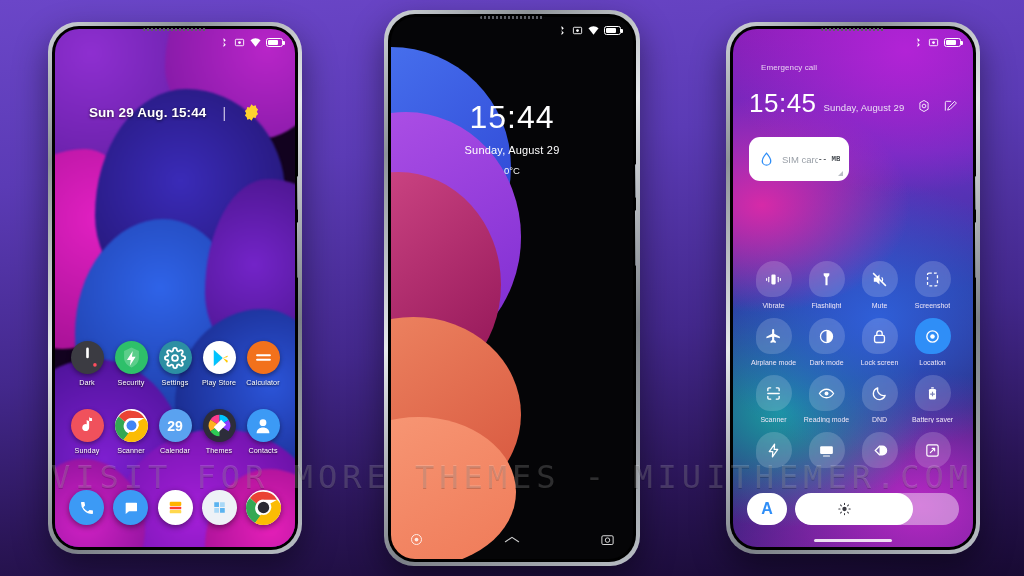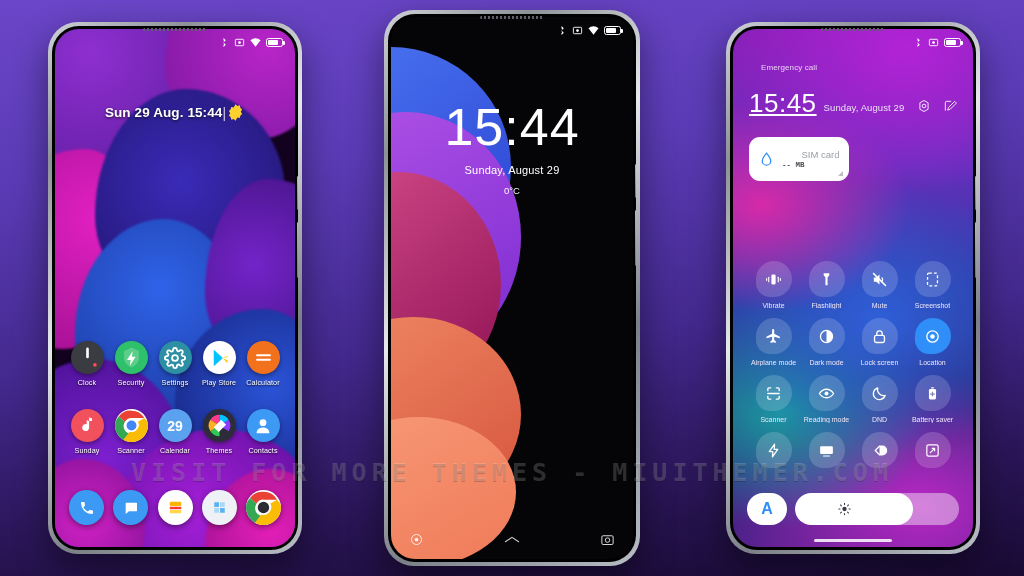--- a/index.html
+++ b/index.html
@@ -37,21 +37,21 @@
   .sb-batt { width:17px; height:9px; border:1px solid #fff; border-radius:2.5px; position:relative; }
   .sb-batt:after { content:""; position:absolute; right:-3px; top:2.5px; width:2px; height:4px;
     background:#fff; border-radius:0 1px 1px 0; }
   .sb-batt i { position:absolute; left:1px; top:1px; bottom:1px; width:65%; background:#fff; border-radius:1px; display:block; }
 
   
   .wall1 { position:absolute; inset:0; background:#12021f; overflow:hidden; }
   .blob { position:absolute; border-radius:50%; filter:blur(1px); }
 
   .clockwidget { position:absolute; top:74px; left:0; right:0; display:flex;
-    align-items:center; justify-content:center; gap:0; z-index:5; }
+    align-items:center; justify-content:center; gap:16px; z-index:5; }
   .clockwidget .txt { color:#fff; font-size:13.5px; font-weight:bold;
     text-shadow:0 1px 3px rgba(0,0,0,.7); letter-spacing:.1px; }
   .clockwidget .sep { color:#e8e2f5; font-size:14px; opacity:.85; }
   .sunicon { width:19px; height:19px; position:relative; }
 
   .appgrid { position:absolute; left:0; right:0; z-index:5; display:flex;
     justify-content:space-between; padding:0 12px; }
   #row1 { top:312px; } #row2 { top:380px; }
   .app { width:40px; display:flex; flex-direction:column; align-items:center; gap:4px; }
   .appicon { width:33px; height:33px; border-radius:50%; display:flex; align-items:center;
@@ -61,21 +61,21 @@
 
   .dock { position:absolute; left:0; right:0; bottom:22px; z-index:5;
     display:flex; justify-content:space-between; padding:0 14px; }
   .dockicon { width:35px; height:35px; border-radius:50%; display:flex; align-items:center;
     justify-content:center; box-shadow:0 2px 6px rgba(0,0,0,.45); overflow:hidden; position:relative; }
 
   
   .wall2 { position:absolute; inset:0; background:#050507; overflow:hidden; }
   .arc { position:absolute; border-radius:50%; }
   .lockclock { position:absolute; top:84px; left:0; right:0; text-align:center; z-index:6; }
-  .lockclock .time { color:#fff; font-size:52px; font-weight:300; letter-spacing:1px; line-height:1; }
+  .lockclock .time { color:#fff; font-size:32px; font-weight:300; letter-spacing:1px; line-height:1; }
   .lockclock .date { color:#fff; font-size:11px; margin-top:11px; letter-spacing:.2px; }
   .lockclock .temp { color:#fff; font-size:9.5px; margin-top:9px; opacity:.95; }
   .lockbottom { position:absolute; bottom:12px; left:0; right:0; z-index:6;
     display:flex; align-items:center; justify-content:space-between; padding:0 18px; }
   .lb-ico { width:15px; height:15px; opacity:.85; }
   .lb-up { width:22px; height:11px; opacity:.8; }
 
   
   .wall3 { position:absolute; inset:0; overflow:hidden;
     background:
@@ -83,21 +83,21 @@
       radial-gradient(ellipse 95% 32% at 12% 34%, #d62aa8 0%, rgba(214,42,168,0) 65%),
       radial-gradient(ellipse 110% 40% at 60% 56%, #2f5fd8 0%, rgba(47,95,216,0) 66%),
       radial-gradient(ellipse 100% 36% at 20% 74%, #1b9aa0 0%, rgba(27,154,160,0) 62%),
       radial-gradient(ellipse 120% 40% at 78% 92%, #b828c4 0%, rgba(184,40,196,0) 65%),
       linear-gradient(175deg,#8a1fb8 0%,#6a2ec0 26%,#2c3a9e 52%,#2a2a7a 74%,#5a1f8e 100%); }
   .cc { position:absolute; inset:0; z-index:5; padding:8px 14px; }
   .cc-emer { position:absolute; top:34px; left:28px; color:#f2e4f7; font-size:8px;
     opacity:.9; letter-spacing:.1px; }
   .cc-head { position:absolute; top:62px; left:16px; right:16px;
     display:flex; align-items:flex-end; gap:7px; }
-  .cc-time { color:#fff; font-size:26px; font-weight:300; line-height:.95; letter-spacing:.5px;text-decoration:underline; }
+  .cc-time { color:#fff; font-size:26px; font-weight:300; line-height:.95; letter-spacing:.5px; }
   .cc-date { color:#ece0f5; font-size:9.5px; padding-bottom:3px; letter-spacing:.1px; }
   .cc-head-icons { margin-left:auto; display:flex; gap:12px; padding-bottom:3px; }
   .cc-hico { width:14px; height:14px; opacity:.95; }
 
   .bigtiles { position:absolute; top:108px; left:16px; right:16px;
     display:grid; grid-template-columns:1fr 1fr; gap:9px; }
   .bigtile { height:44px; border-radius:11px; position:relative; padding:6px 9px;
     display:flex; align-items:center; gap:7px; overflow:hidden; }
   .bt-white { background:#ffffff; }
   .bt-blue  { background:#2f8ef7; }
@@ -107,21 +107,21 @@
   .bt-title { font-size:9.5px; white-space:nowrap; overflow:hidden; }
   .bt-sub { font-size:7.5px; white-space:nowrap; overflow:hidden; margin-top:1px; }
   .bt-white .bt-title { color:#9aa0a8; text-align:right; }
   .bt-white .bt-sub { color:#4a4f55; font-weight:bold;font-family:Liberation Mono, monospace; }
   .bt-blue .bt-title, .bt-dim .bt-title { color:#fff; }
   .bt-blue .bt-sub { color:rgba(255,255,255,.8); }
   .bt-dim .bt-sub { color:rgba(255,255,255,.72); }
   .corner { position:absolute; right:6px; bottom:5px; width:0; height:0;
     border-left:5px solid transparent; border-bottom:5px solid rgba(255,255,255,.55); }
   .bt-white .corner { border-bottom-color:#b9bec4; }
-  .simwrap { display:flex; flex-direction:column; flex:1; min-width:0; }
+  .simwrap { display:flex; flex-direction:row; flex:1; min-width:0; }
 
   .togglegrid { position:absolute; left:14px; right:14px; display:grid;
     grid-template-columns:repeat(4,1fr); row-gap:9px; }
   #tgrid { top:232px; }
   .toggle { display:flex; flex-direction:column; align-items:center; gap:5px; }
   .tg-circle { width:36px; height:36px; border-radius:50% 50% 50% 14px;
     background:rgba(255,255,255,.17); display:flex; align-items:center; justify-content:center;
     backdrop-filter:blur(3px); }
   .tg-circle.on { background:#2f8ef7; }
   .tg-ico { width:17px; height:17px; }
@@ -135,21 +135,21 @@
     color:#2f8ef7; font-size:16px; font-weight:bold; }
   .slider { flex:1; height:32px; border-radius:16px; background:rgba(255,255,255,.42);
     position:relative; overflow:hidden; }
   .slider .fill { position:absolute; left:0; top:0; bottom:0; background:#fff; border-radius:16px; }
   .slider .sun { position:absolute; top:50%; transform:translateY(-50%); left:26%; width:13px; height:13px; }
   .homebar { position:absolute; bottom:5px; left:50%; transform:translateX(-50%);
     width:78px; height:3px; border-radius:2px; background:rgba(255,255,255,.85); z-index:7; }
 
   
   .watermark { position:absolute; left:0; right:0; top:458px; text-align:center;
-    font-family:"DejaVu Sans Mono", monospace; font-size:25px; font-weight:bold;
+    font-family:"DejaVu Sans Mono", monospace; font-size:32px; font-weight:normal;
     letter-spacing:5px; color:rgba(255,255,255,.17);
     text-shadow:0 1px 0 rgba(0,0,0,.18); z-index:40; pointer-events:none; white-space:nowrap; }
 </style>
 </head>
 <body>
 
 <div class="stage">
 
   <div class="phone" id="phone1">
     <div class="inner">
@@ -196,21 +196,21 @@
         </div>
 
         <div class="appgrid" id="row1">
           <div class="app">
             <div class="appicon" style="background:#3b3b42">
               <svg viewBox="0 0 40 40" width="33" height="33">
                   <rect x="18.4" y="8" width="3.2" height="13" rx="1.6" fill="#fff"></rect>
                   <circle cx="29" cy="29" r="2.2" fill="#ff4d5e"></circle>
                 </svg>
             </div>
-            <span class="applabel">Clock</span>
+            <span class="applabel">Dark</span>
           </div>
           <div class="app">
             <div class="appicon" style="background:#2ec06a">
               <svg viewBox="0 0 40 40" width="33" height="33">
                   <path d="M20 8l9 4v8c0 6-4 10-9 12-5-2-9-6-9-12v-8l9-4z" fill="#fff" opacity=".22"></path>
                   <path d="M21.5 12l-7 11h4.5l-1 7 7-11h-4.5l1-7z" fill="#fff"></path>
                 </svg>
             </div>
             <span class="applabel">Security</span>
           </div>

